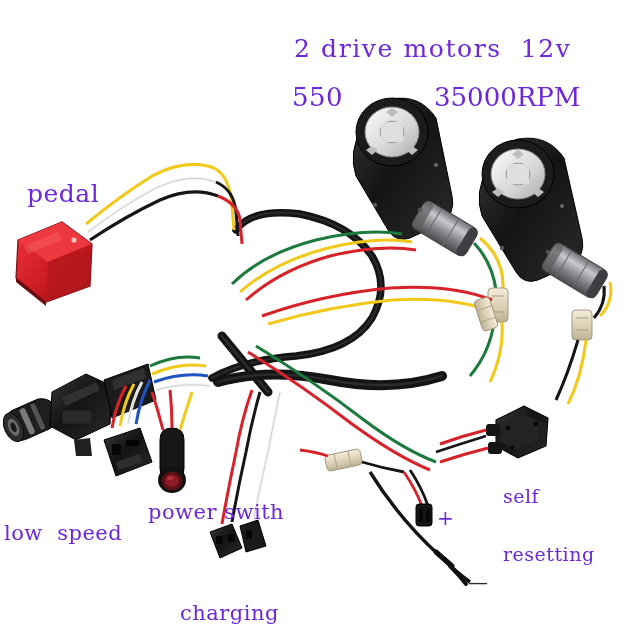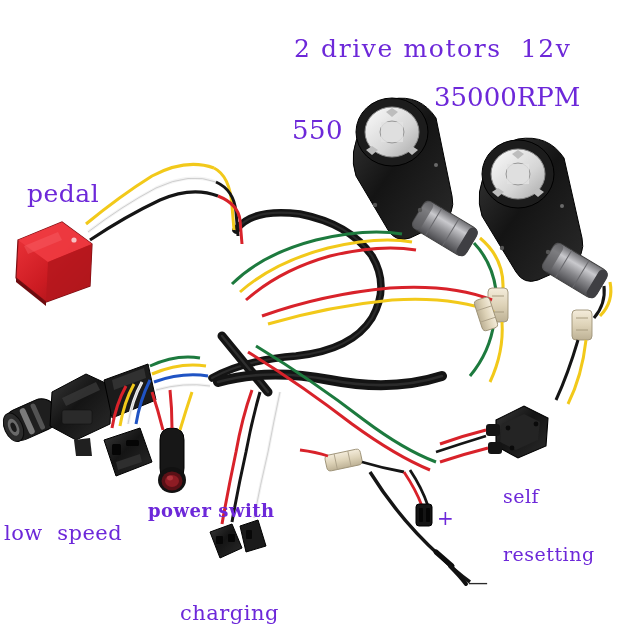--- a/index.html
+++ b/index.html
@@ -19,26 +19,26 @@
   .label {
     position: absolute;
     color: #6d28d9;
     font-family: "DejaVu Serif", "Liberation Serif", serif;
     white-space: pre;
     line-height: 1.02;
     letter-spacing: 0.5px;
     user-select: none;
   }
   .lbl-title     { left: 294px; top: 36px;  font-size: 25px; letter-spacing: 1.6px; }
-  .lbl-550       { left: 292px; top: 84px;  font-size: 26px; margin-top: 33px; }
+  .lbl-550       { left: 292px; top: 84px;  font-size: 26px; }
   .lbl-rpm       { left: 434px; top: 84px;  font-size: 26px; letter-spacing: 0px; }
   .lbl-pedal     { left: 27px;  top: 181px; font-size: 25px; }
   .lbl-fsb       { left: 4px;   top: 337px; font-size: 21px; }
   .lbl-speed     { left: 4px;   top: 480px; font-size: 21px; }
-  .lbl-power     { left: 148px; top: 502px; font-size: 18px; font-weight: bold; }
+  .lbl-power     { left: 148px; top: 502px; font-size: 21px; }
   .lbl-charging  { left: 180px; top: 560px; font-size: 21px; }
   .lbl-fuse      { left: 503px; top: 448px; font-size: 19px; }
   .lbl-plus      { left: 437px; top: 508px; font-size: 20px; }
   .lbl-minus     { left: 468px; top: 572px; font-size: 20px; color:#2b2b2b; }
 
   .art { position: absolute; left: 0; top: 0; width: 640px; height: 640px; }
 </style>
 </head>
 <body>
 

